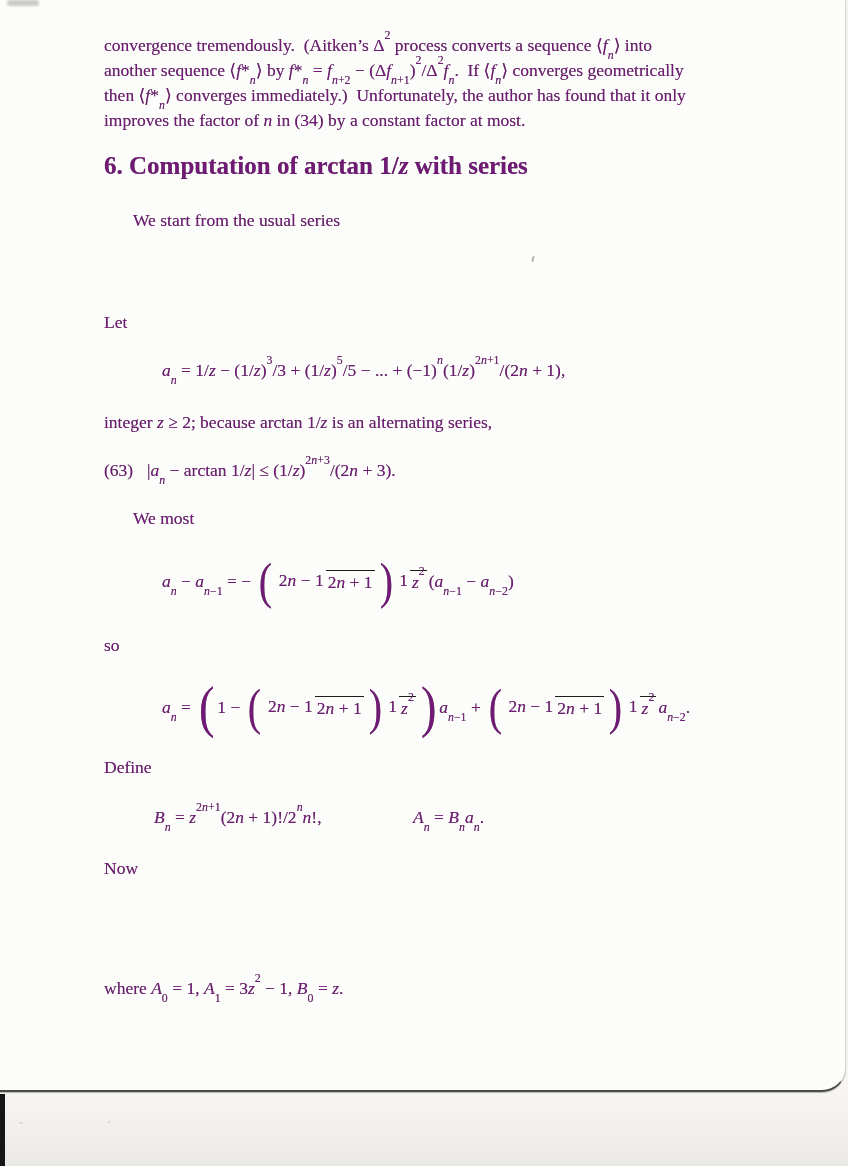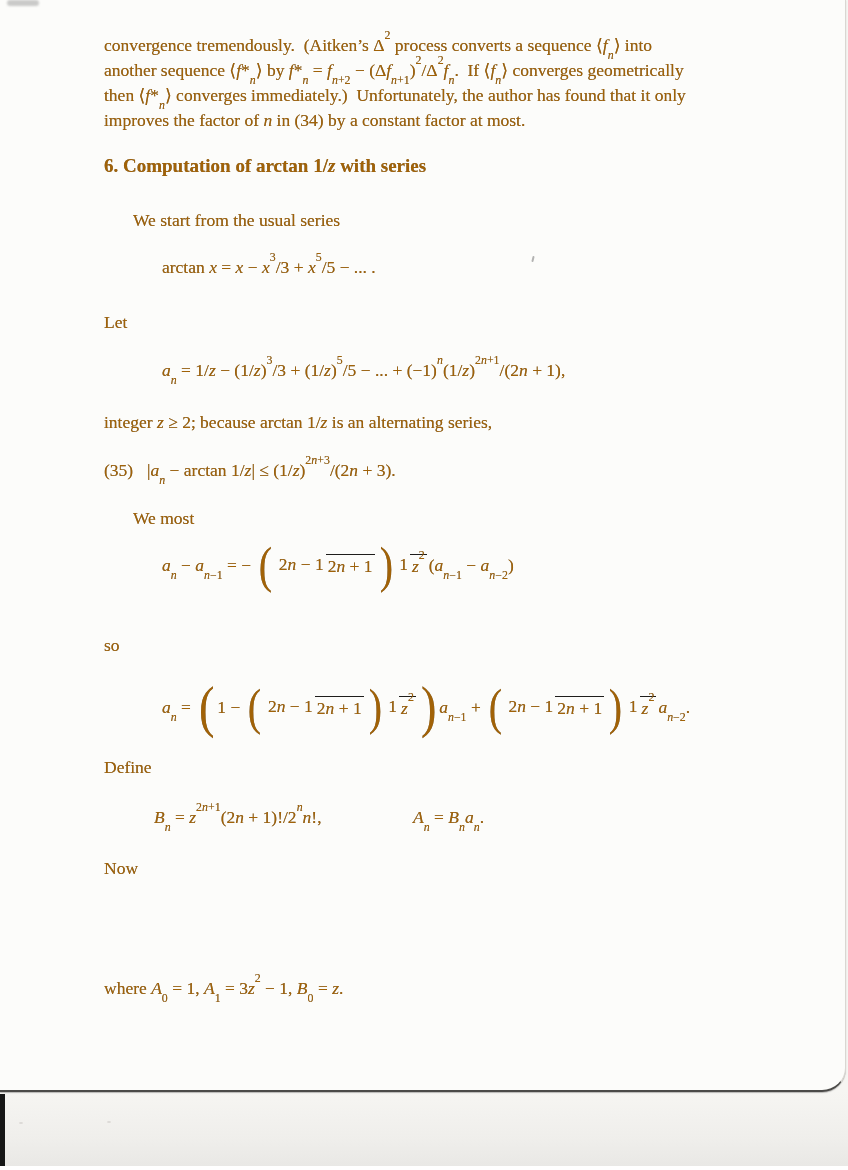--- a/index.html
+++ b/index.html
@@ -1,34 +1,34 @@
 <!DOCTYPE html>
 <html><head>
 <meta charset="utf-8">
 <style>
   * { margin:0; padding:0; box-sizing:border-box; }
   html,body { width:848px; height:1170px; }
   .scan {
     position:relative; width:848px; height:1166px; overflow:hidden;
     background:linear-gradient(180deg,#f6f5f2 0px,#f6f5f2 1092px,#f5f4f1 1100px,#efeeeb 1140px,#e8e7e4 1170px);
     font-family:"Liberation Serif","DejaVu Serif",serif;
-    color:#a16207;
+    color:#701a75;
     text-decoration:underline;
   }
   .page {
     position:absolute; left:0; top:0; width:846px; height:1092px;
     background:#fcfcfa;
     border-right:1px solid #d9d7d2;
     border-bottom:2px solid #4b4a48;
     border-bottom-right-radius:24px;
     box-shadow:0 1px 1px rgba(70,70,70,.35);
     text-shadow:0 0 .5px rgba(30,29,27,.55);
   }
   .blk { position:absolute; font-size:17.5px; line-height:25px; white-space:nowrap; }
-  .heading { font-weight:bold; font-size:19px; }
+  .heading { font-weight:bold; font-size:25px; }
   i { font-style:italic; }
   sup { font-size:68%; line-height:0; position:relative; top:-0.45em; }
   sub { font-size:68%; line-height:0; position:relative; top:0.3em; }
   .eqflex { display:flex; align-items:center; height:58px; line-height:22px; }
   .eqflex .m { margin-right:5px; }
   .eqflex .m:last-child { margin-right:0; }
   .frac { display:inline-flex; flex-direction:row; align-items:center; line-height:21px; margin:0 2px; text-align:center; }
   .frac .num { display:block; padding:0 2px 1px; }
   .frac .den { display:block; border-top:1.6px solid #1e1d1b; padding:1px 2px 0; }
   .bp { line-height:.9; margin:0 1px; transform:scaleX(.8); font-weight:400; }
@@ -56,36 +56,35 @@
       <div>convergence tremendously.&nbsp; (Aitken’s Δ<sup>2</sup> process converts a sequence ⟨<i>f</i><sub><i>n</i></sub>⟩ into</div>
       <div>another sequence ⟨<i>f</i>*<sub><i>n</i></sub>⟩ by <i>f</i>*<sub><i>n</i></sub> = <i>f</i><sub><i>n</i>+2</sub> − (Δ<i>f</i><sub><i>n</i>+1</sub>)<sup>2</sup>/Δ<sup>2</sup><i>f</i><sub><i>n</i></sub>.&nbsp; If ⟨<i>f</i><sub><i>n</i></sub>⟩ converges geometrically</div>
       <div>then ⟨<i>f</i>*<sub><i>n</i></sub>⟩ converges immediately.)&nbsp; Unfortunately, the author has found that it only</div>
       <div>improves the factor of <i>n</i> in (34) by a constant factor at most.</div>
     </div>
 
     <div class="blk heading" style="left:104px; top:153px;">6. Computation of arctan 1/<i>z</i> with series</div>
 
     <div class="blk" style="left:133px; top:208px;">We start from the usual series</div>
 
-    <div class="blk" style="left:162px; top:255px;">arctan <i>x</i> = <i>x</i> − <i>x</i><sup>3</sup>/3 + <i>x</i><sup>5</sup>/5 − ... .</div>
 
     <div class="blk" style="left:104px; top:310px;">Let</div>
 
     <div class="blk" style="left:162px; top:358px;"><i>a</i><sub><i>n</i></sub> = 1/<i>z</i> − (1/<i>z</i>)<sup>3</sup>/3 + (1/<i>z</i>)<sup>5</sup>/5 − ... + (−1)<sup><i>n</i></sup>(1/<i>z</i>)<sup>2<i>n</i>+1</sup>/(2<i>n</i> + 1),</div>
 
     <div class="blk" style="left:104px; top:410px;">integer <i>z</i> ≥ 2; because arctan 1/<i>z</i> is an alternating series,</div>
 
     <div class="blk" style="left:104px; top:458px; width:560px;">
-      <span class="eqtag">(35)</span>
+      <span class="eqtag">(63)</span>
       <span class="eqbody">|<i>a</i><sub><i>n</i></sub> − arctan 1/<i>z</i>| ≤ (1/<i>z</i>)<sup>2<i>n</i>+3</sup>/(2<i>n</i> + 3).</span>
     </div>
 
     <div class="blk" style="left:133px; top:506px;">We most</div>
 
-    <div class="blk eqflex" style="left:162px; top:536px;">
+    <div class="blk eqflex" style="left:162px; top:552px;">
       <span class="m"><i>a</i><sub><i>n</i></sub> − <i>a</i><sub><i>n</i>−1</sub> = −</span>
       <span class="bp bp1">(</span>
       <span class="frac">
         <span class="num">2<i>n</i> − 1</span>
         <span class="den">2<i>n</i> + 1</span>
       </span>
       <span class="bp bp1">)</span>
       <span class="frac">
         <span class="num">1</span>
         <span class="den"><i>z</i><sup>2</sup></span>

